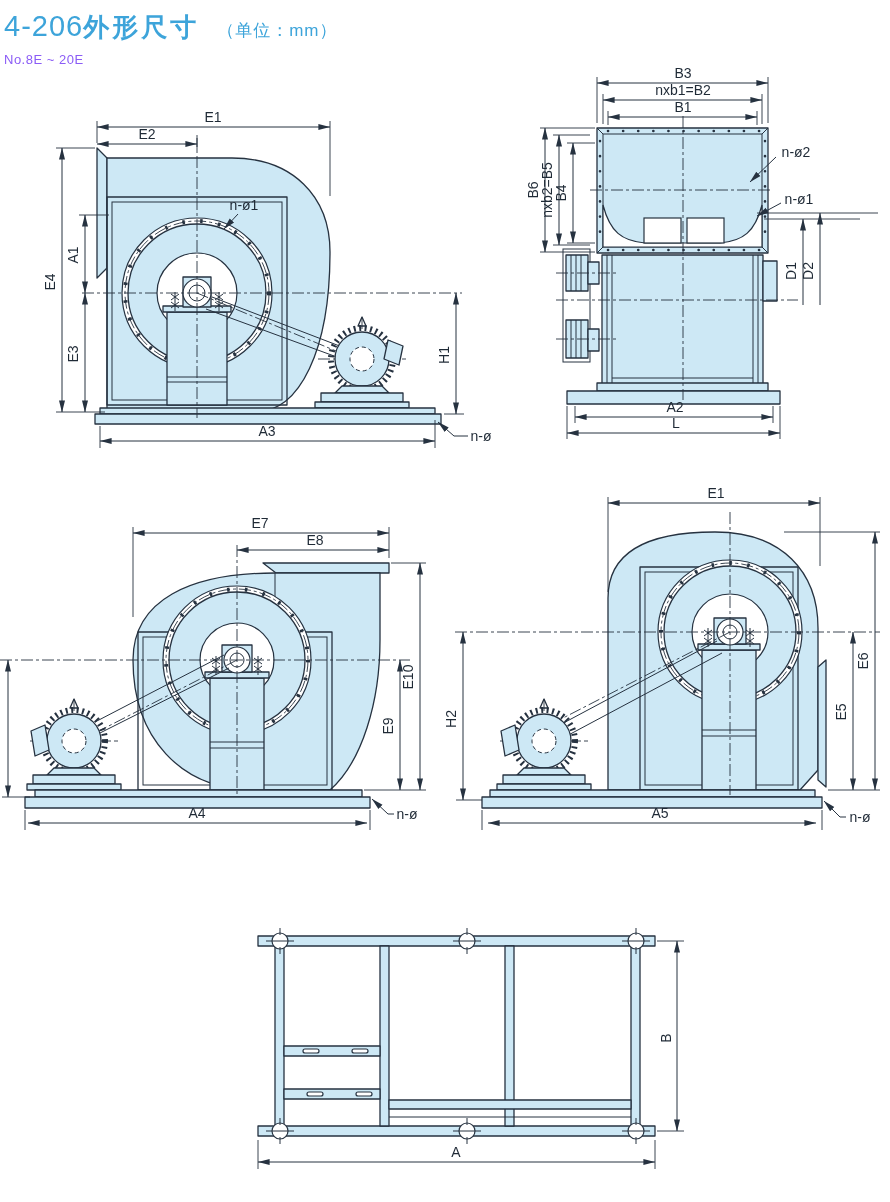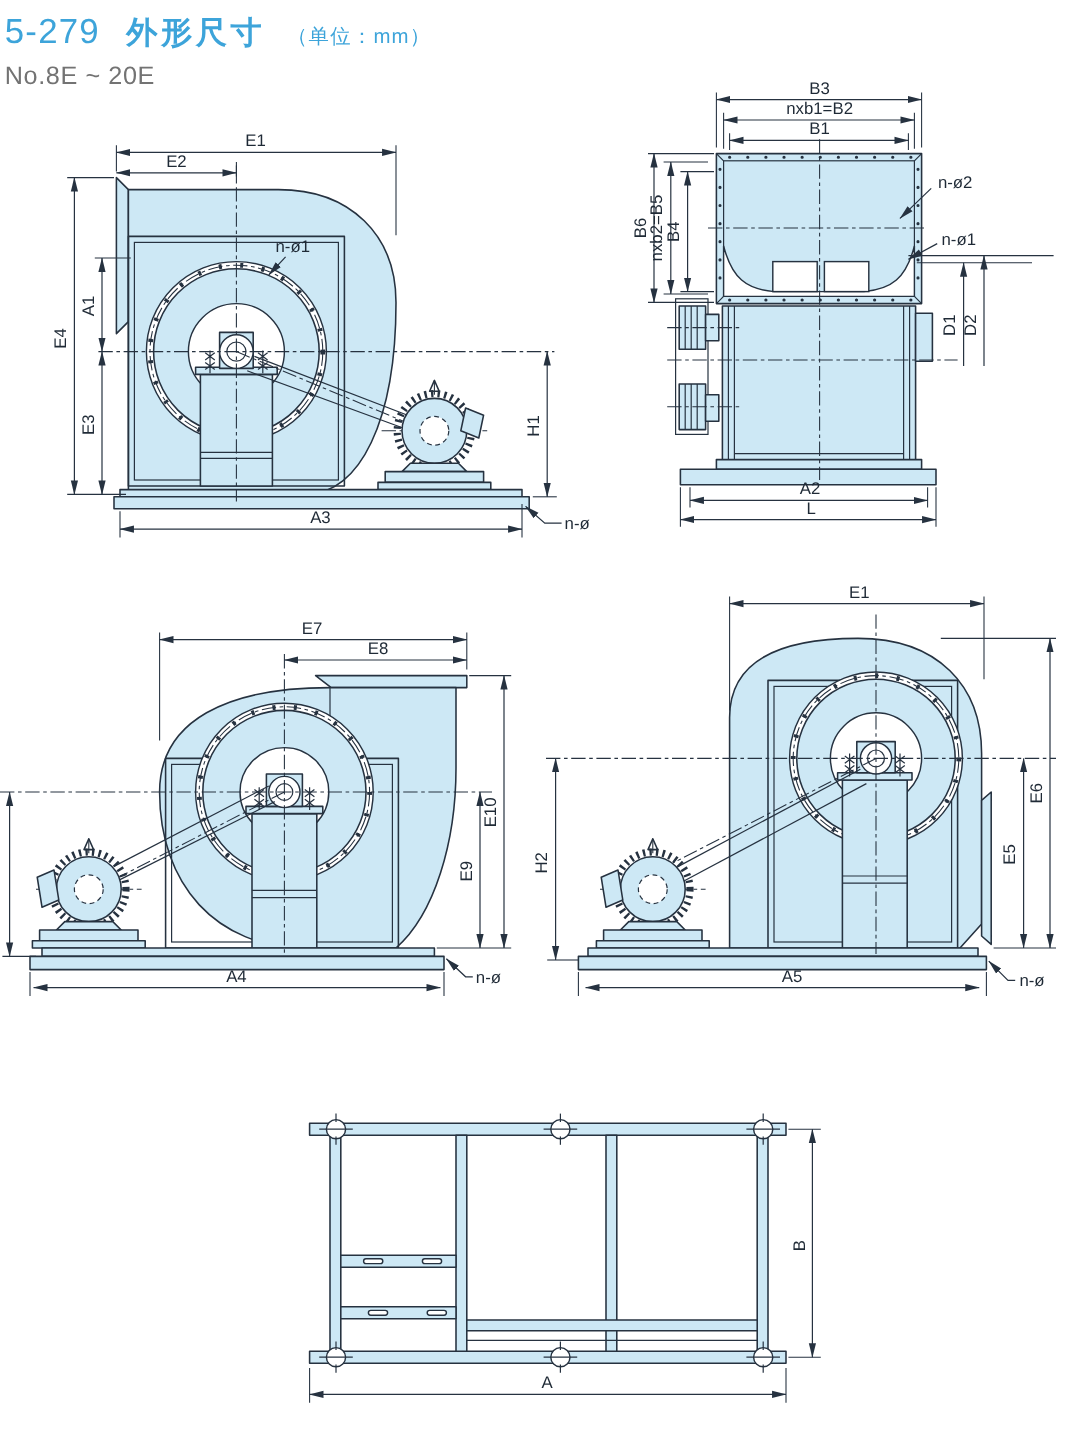--- a/index.html
+++ b/index.html
@@ -1,43 +1,43 @@
 <!DOCTYPE html>
 <html><head>
 <meta charset="utf-8">
 <style>
   html,body{margin:0;padding:0;background:#ffffff;}
   .sheet{position:relative;width:890px;height:1202px;background:#fff;overflow:hidden;
          font-family:"Liberation Sans",sans-serif;}
   .hdr{position:absolute;left:4px;top:10px;display:flex;align-items:baseline;color:#3da4da;}
   .hdr .code{font-size:29px;letter-spacing:1px;}
-  .hdr .ttl{font-size:26px;font-weight:bold;margin-left:22px;letter-spacing:3px;}
+  .hdr .ttl{font-size:26px;font-weight:bold;letter-spacing:3px;}
   .hdr .unit{font-size:17px;margin-left:18px;letter-spacing:1px;}
-  .sub{position:absolute;left:4px;top:52px;font-size:21px;color:#737373;letter-spacing:0.5px;}
+  .sub{position:absolute;left:4px;top:52px;font-size:13px;color:#8b5cf6;letter-spacing:0.5px;}
   svg{position:absolute;left:0;top:0;}
   .f{fill:#cde8f5;stroke:#263240;stroke-width:1.3;stroke-linejoin:round;}
   .w{fill:#ffffff;stroke:#263240;stroke-width:1.2;}
   .n{fill:none;stroke:#263240;stroke-width:1.3;stroke-linejoin:round;}
   .t{fill:none;stroke:#263240;stroke-width:1;}
   .cl{fill:none;stroke:#263240;stroke-width:0.9;stroke-dasharray:12 3 3 3;}
   .wdash{fill:#ffffff;stroke:#263240;stroke-width:1;stroke-dasharray:4 3;}
   .fins{fill:none;stroke:#263240;stroke-width:6;stroke-dasharray:2 3.5;}
   .boltring{fill:none;stroke:#263240;stroke-width:4;stroke-dasharray:2.5 15.5;}
   .dots{fill:none;stroke:#263240;stroke-width:2.6;stroke-linecap:round;stroke-dasharray:0.1 15;}
   .dim{fill:none;stroke:#263240;stroke-width:1;}
   .ext{fill:none;stroke:#263240;stroke-width:0.9;}
   text.dl{font:14px "Liberation Sans",sans-serif;fill:#1f2a36;text-anchor:middle;}
 </style>
 </head>
 <body>
 
 <div class="sheet">
 
   <div class="hdr">
-    <span class="code">5-279</span>
+    <span class="code">4-206</span>
     <span class="ttl">外形尺寸</span>
     <span class="unit">（单位：mm）</span>
   </div>
   <div class="sub">No.8E ~ 20E</div>
 
   <svg width="890" height="1202" viewBox="0 0 890 1202">
     <defs>
       <marker id="ar" viewBox="0 0 12 8" markerWidth="12" markerHeight="8" refX="11.6" refY="4" orient="auto-start-reverse" markerUnits="userSpaceOnUse">
         <path d="M12,4 L0,1 L0,7 Z" fill="#263240"></path>
       </marker>

